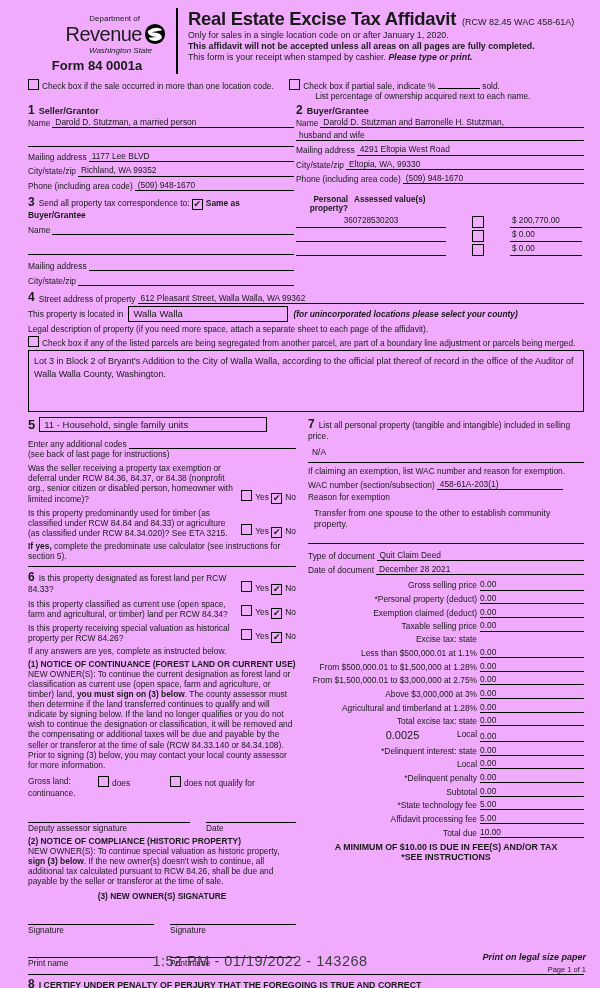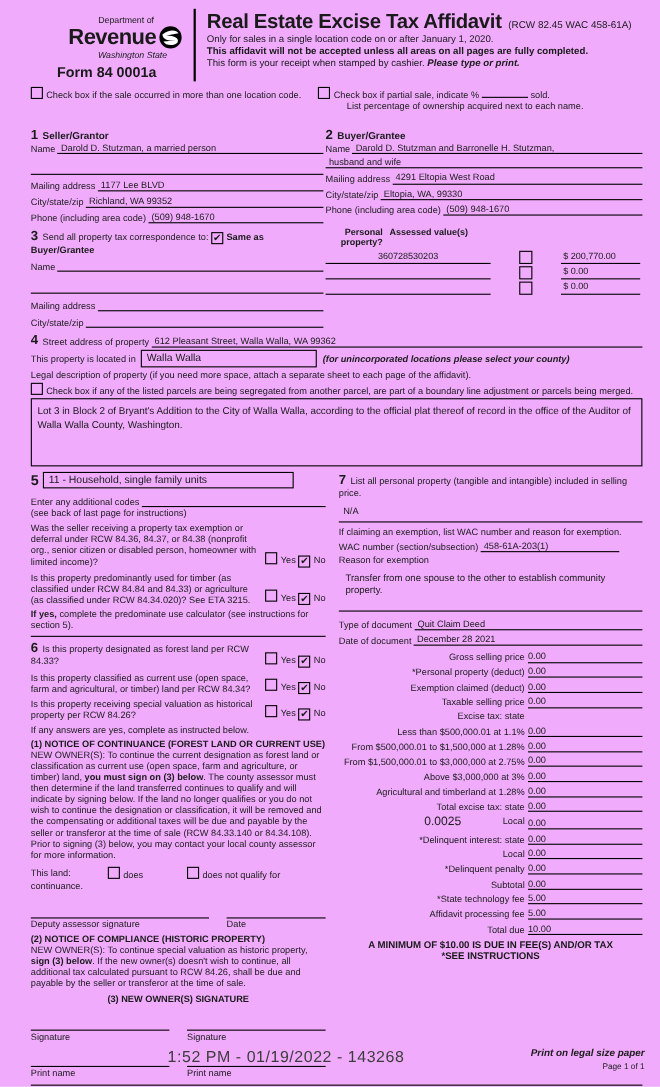--- a/index.html
+++ b/index.html
@@ -6,30 +6,30 @@
   .page{
     position:relative;width:600px;height:988px;margin:0 auto;background:#f0abfc;
     box-sizing:border-box;padding:8px 16px 0 28px;color:#1a1a1a;
     font-family:"Liberation Sans","DejaVu Sans",sans-serif;font-size:8.4px;line-height:1.2;
   }
   .b{font-weight:bold}.i{font-style:italic}
   
   .hdr{display:flex;gap:10px;}
   .logo{width:138px;flex:none;text-align:right;padding-top:6px;}
   .logo .dept{font-size:8px;padding-right:26px}
-  .logo .rev{font-size:20px;font-weight:bold;letter-spacing:-0.5px;display:flex;justify-content:flex-end;align-items:center;gap:2px;margin-top:-2px}
+  .logo .rev{font-size:20px;font-weight:normal;letter-spacing:-0.5px;display:flex;justify-content:flex-end;align-items:center;gap:2px;margin-top:-2px}
   .logo .wa{font-size:8px;font-style:italic;padding-right:14px}
   .logo .formno{font-size:13px;font-weight:bold;text-align:center;margin-top:3px}
   .hdr-right{border-left:2px solid #000;padding-left:10px;flex:1}
   .title-line{display:flex;align-items:baseline;gap:6px}
   .title{font-size:18.5px;font-weight:bold;letter-spacing:-0.3px}
   .title-suffix{font-size:9px}
   .hdr-sub{font-size:8.8px;line-height:1.25}
   
-  .topcb{display:flex;margin-top:5px;margin-bottom:14px}
+  .topcb{display:flex;margin-top:5px;margin-bottom:2px}
   .topcb .lft{width:47%}
   .cb{display:inline-flex;width:9px;height:9px;border:1.2px solid #000;flex:none;
       align-items:center;justify-content:center;font-size:9px;line-height:1;vertical-align:-1px;margin-right:3px;overflow:hidden}
   .blank{display:inline-block;border-bottom:1px solid #000;height:8px;vertical-align:baseline}
   
   .row{display:flex;align-items:flex-end}
   .fill{flex:1;border-bottom:1px solid #000;min-height:10px;padding:0 3px;white-space:nowrap}
   .lbl{flex:none;padding-right:2px}
   .secnum{font-size:12px;font-weight:bold;padding-right:4px}
   .sechead{font-weight:bold;font-size:9px}
@@ -294,21 +294,21 @@
             <span class="qt">Is this property receiving special valuation as historical property per RCW 84.26?</span>
           <span class="yn"><span class="cb"></span><span>Yes</span>
           <span class="cb">
                 <span>✔</span>
               </span><span>No</span></span>
           </div>
         <div class="para">If any answers are yes, complete as instructed below.</div>
         <div class="para b">(1) NOTICE OF CONTINUANCE (FOREST LAND OR CURRENT USE)</div>
         <div><span>NEW OWNER(S): To continue the current designation as forest land or classification as current use (open space, farm and agriculture, or timber) land, </span><span class="b">you must sign on (3) below</span><span>. The county assessor must then determine if the land transferred continues to qualify and will indicate by signing below. If the land no longer qualifies or you do not wish to continue the designation or classification, it will be removed and the compensating or additional taxes will be due and payable by the seller or transferor at the time of sale (RCW 84.33.140 or 84.34.108). Prior to signing (3) below, you may contact your local county assessor for more information.</span></div>
         <div class="para" style="display:flex;margin-top:6px">
-          <span style="width:70px">This land:</span>
+          <span style="width:70px">Gross land:</span>
           <span style="width:72px"><span class="cb"></span><span>does</span></span>
           <span><span class="cb"></span><span>does not qualify for</span></span>
         </div>
         <div>continuance.</div>
         <div class="two" style="margin-top:12px">
           <div style="flex:1.8">
               <div class="sigline"></div>
               <div>Deputy assessor signature</div>
             </div>
           <div>

